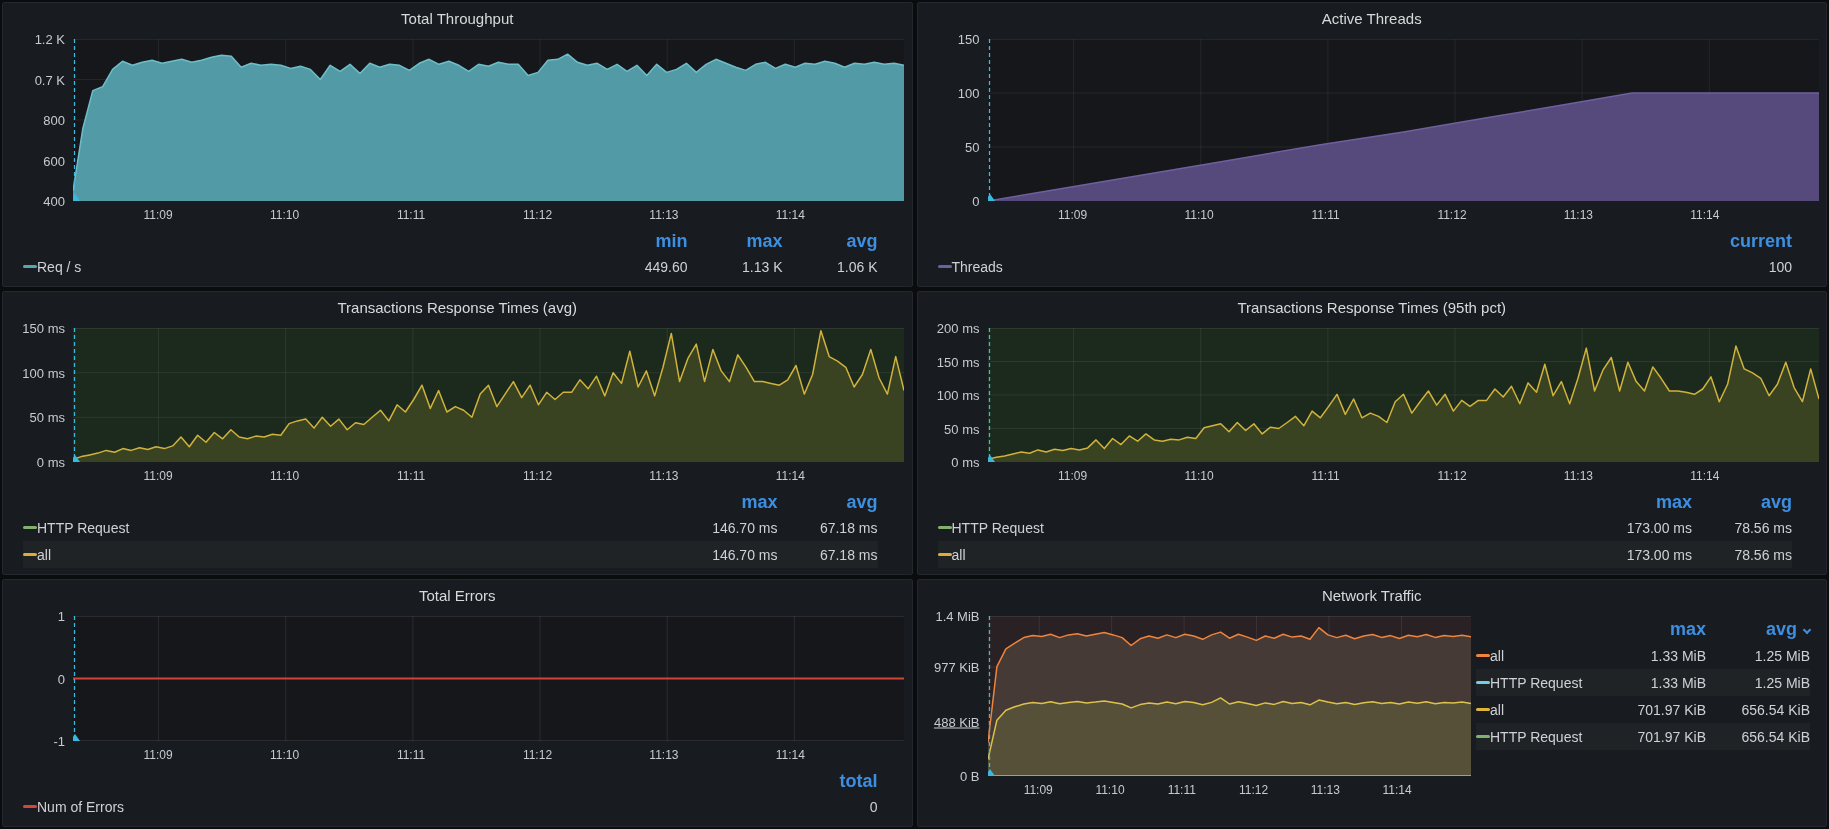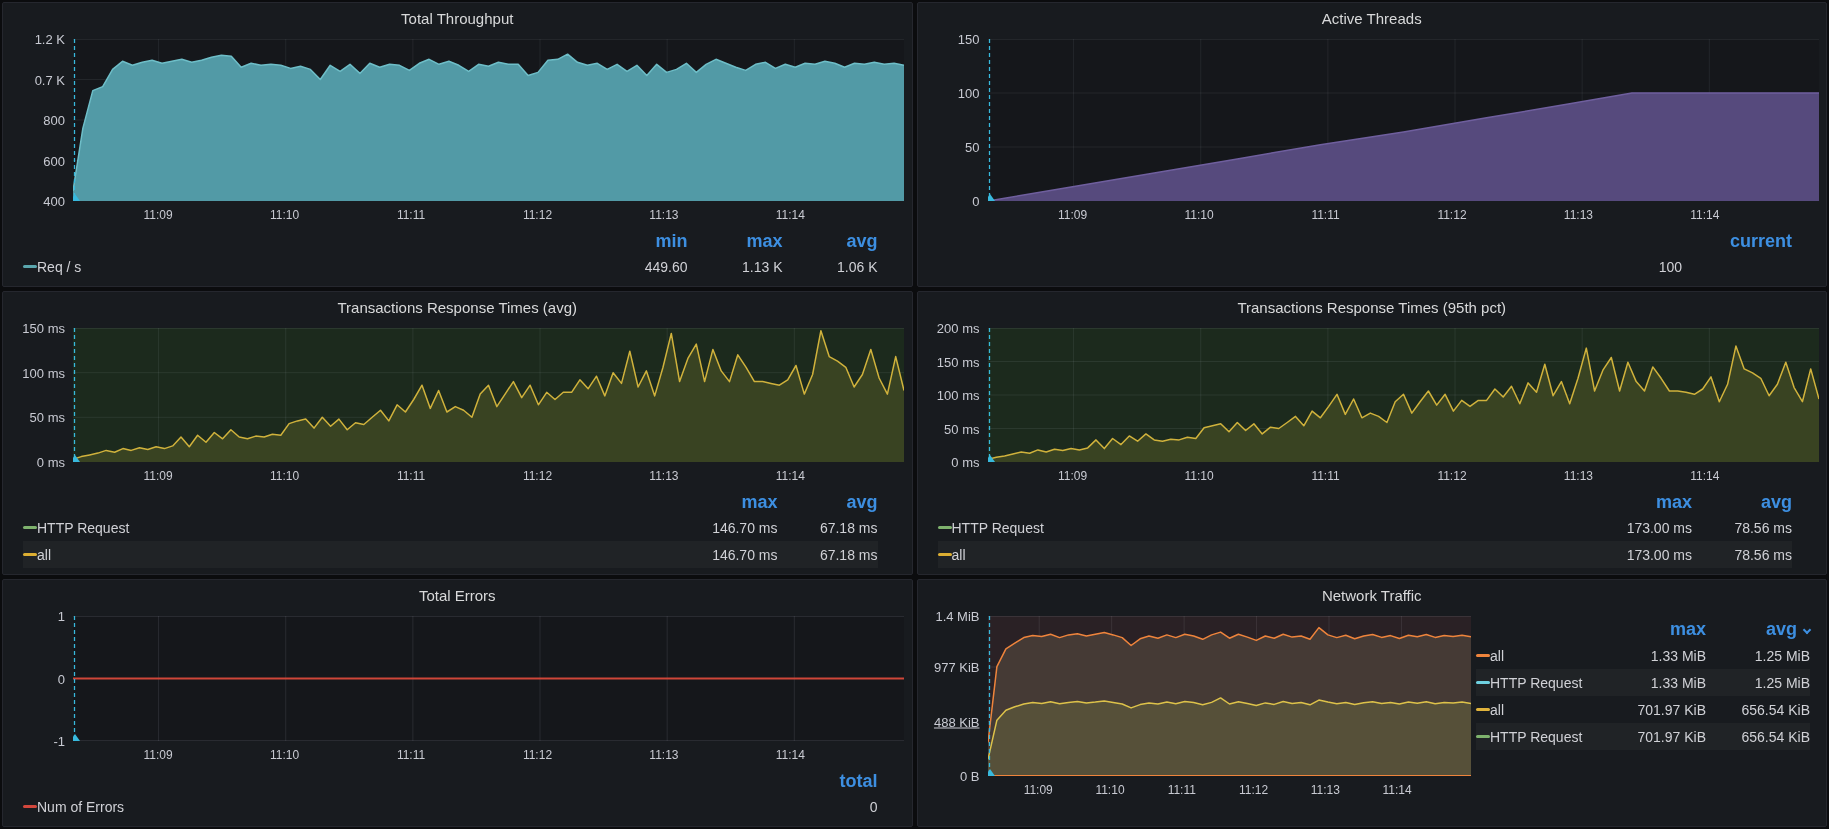--- a/index.html
+++ b/index.html
@@ -161,20 +161,24 @@
             <span class="xtick" style="left: 86.8%;">11:14</span>
           </div>
       </div>
     </div>
     <div class="legend">
       <div class="legend-head cols2">
         <span></span>
         <span class="num">current</span>
       </div>
       <div class="legend-row cols2">
+        <span class="series-cell">
+          <span class="dash" style="background-color: rgb(111, 95, 158);"></span>
+          <span class="series-name">Threads</span>
+        </span>
         <span class="num">100</span>
       </div>
     </div>
   </div>
 
   <div class="panel">
     <div class="panel-title">Transactions Response Times (avg)</div>
     <div class="panel-body">
       <div class="chart-col">
         <div class="chart-area">

